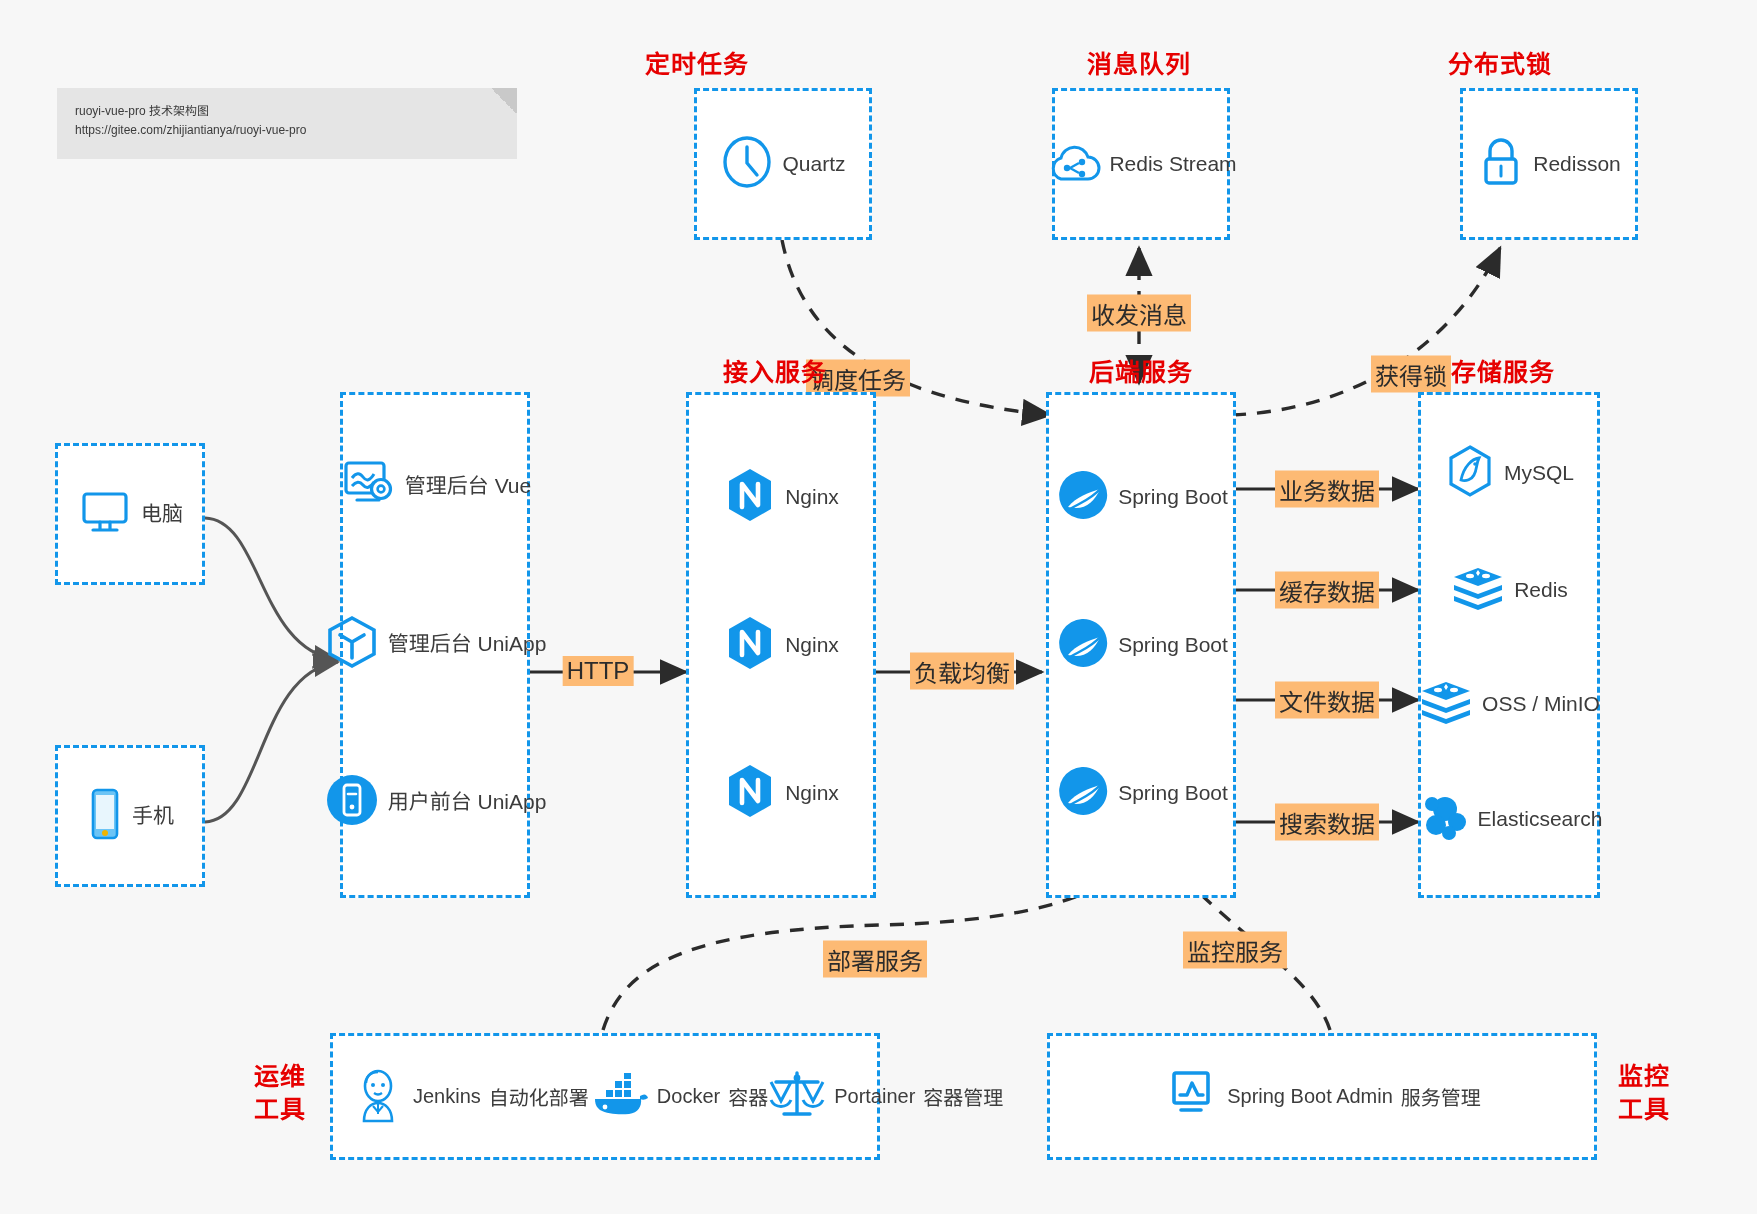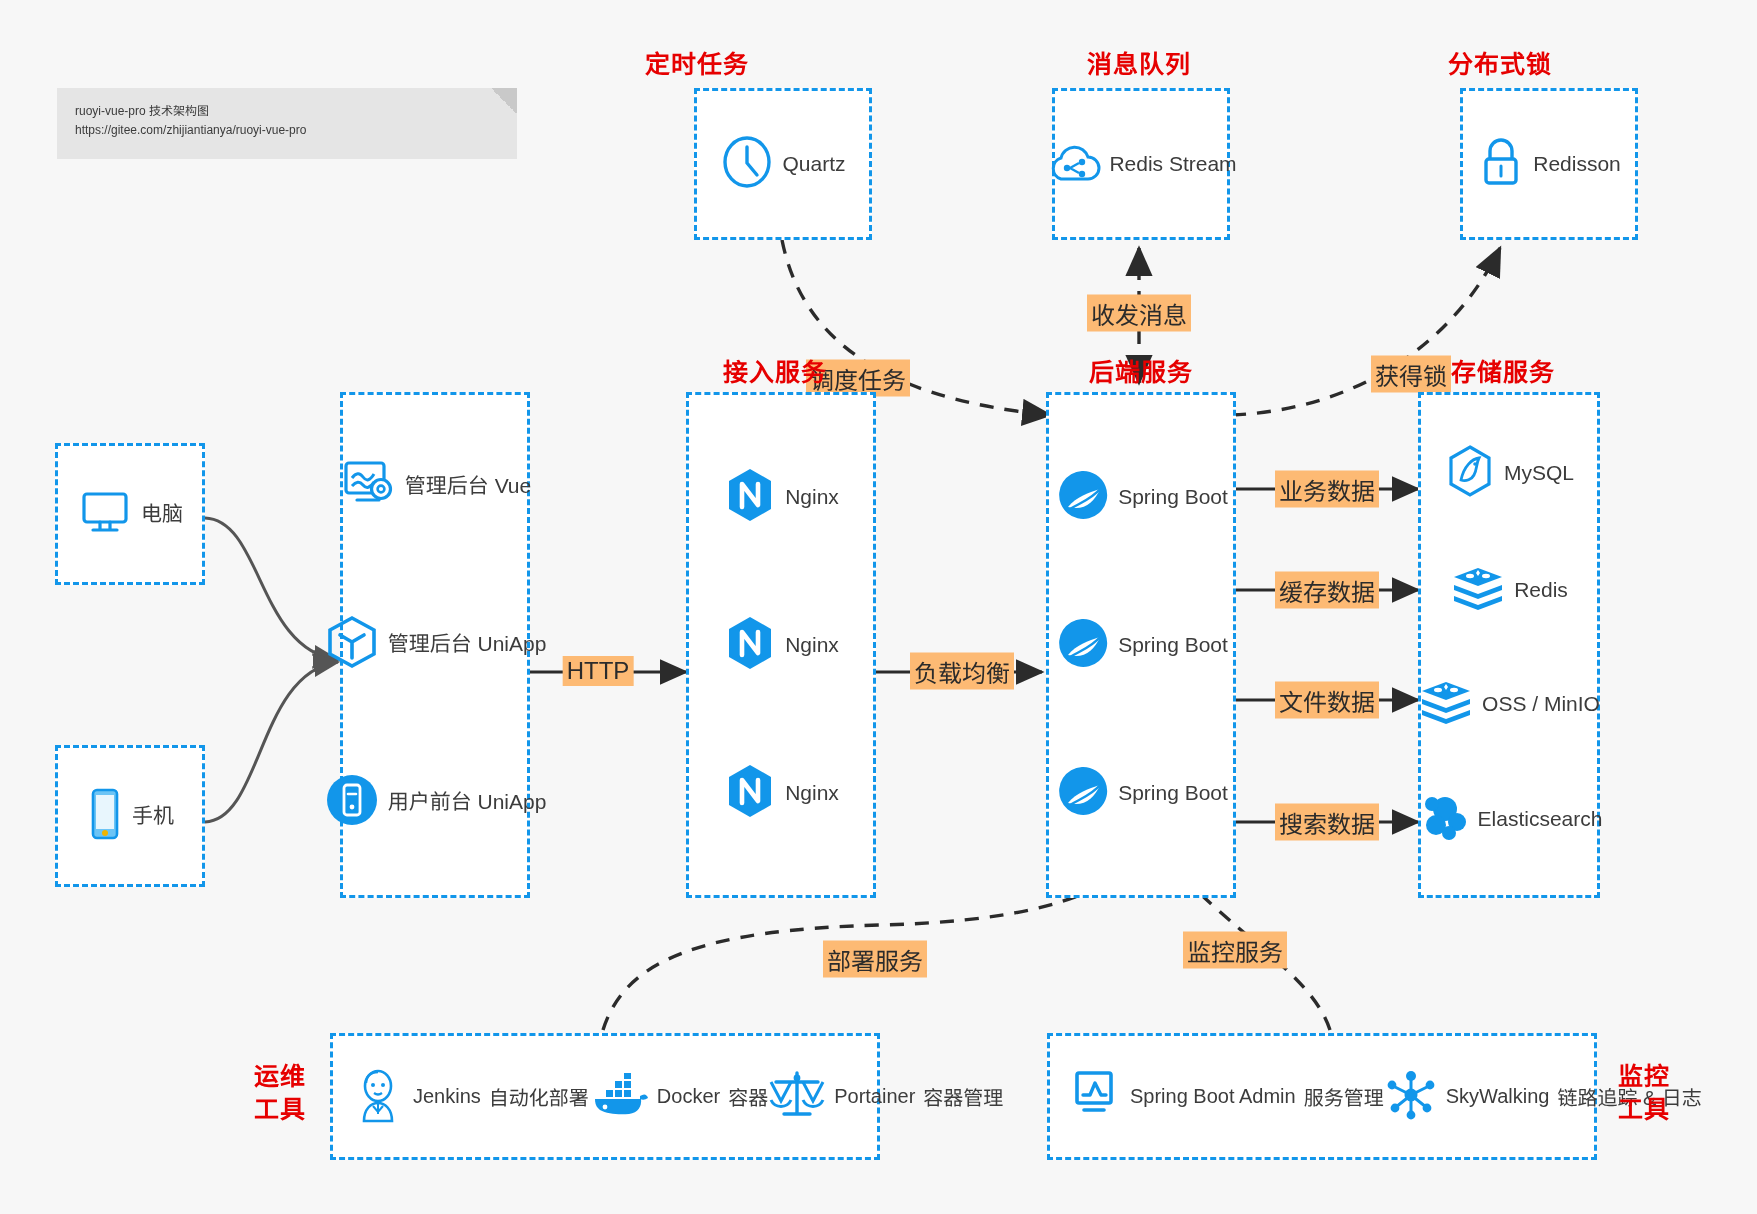--- a/index.html
+++ b/index.html
@@ -413,35 +413,19 @@
       <span class="ico">
         <svg width="56" height="50" viewBox="0 0 56 50">
           <rect x="11" y="3" width="34" height="30" rx="2" fill="none" stroke="#1296ea" stroke-width="3.6"></rect>
           <path d="M17,25 L24,25 L29,13 L35,25 L40,25" fill="none" stroke="#1296ea" stroke-width="3.4" stroke-linejoin="round" stroke-linecap="round"></path>
           <path d="M18,40 L38,40" stroke="#1296ea" stroke-width="3.6" stroke-linecap="round"></path>
         </svg>
       </span>
       <span class="cap sm">Spring Boot Admin</span>
       <span class="sub">服务管理</span>
     </div>
-    <div class="node">
-      <span class="ico">
-        <svg width="54" height="52" viewBox="0 0 54 52">
-          <path d="M27,26 L27,7 M27,26 L9,17 M27,26 L45,17 M27,26 L12,38 M27,26 L42,38 M27,26 L27,45" stroke="#1296ea" stroke-width="3"></path>
-          <circle cx="27" cy="26" r="6.5" fill="#1296ea"></circle>
-          <circle cx="27" cy="7" r="5" fill="#1296ea"></circle>
-          <circle cx="8" cy="16" r="4.4" fill="#1296ea"></circle>
-          <circle cx="46" cy="16" r="4.4" fill="#1296ea"></circle>
-          <circle cx="11" cy="39" r="4.4" fill="#1296ea"></circle>
-          <circle cx="43" cy="39" r="4.4" fill="#1296ea"></circle>
-          <circle cx="27" cy="46" r="4.4" fill="#1296ea"></circle>
-        </svg>
-      </span>
-      <span class="cap sm">SkyWalking</span>
-      <span class="sub">链路追踪 &amp; 日志</span>
-    </div>
   </div>
   <div class="group-title side" style="left:1612px;top:1060px;width:64px;">
     <div>监控</div>
     <div>工具</div>
   </div>
 
 </div>
 
 </body></html>

